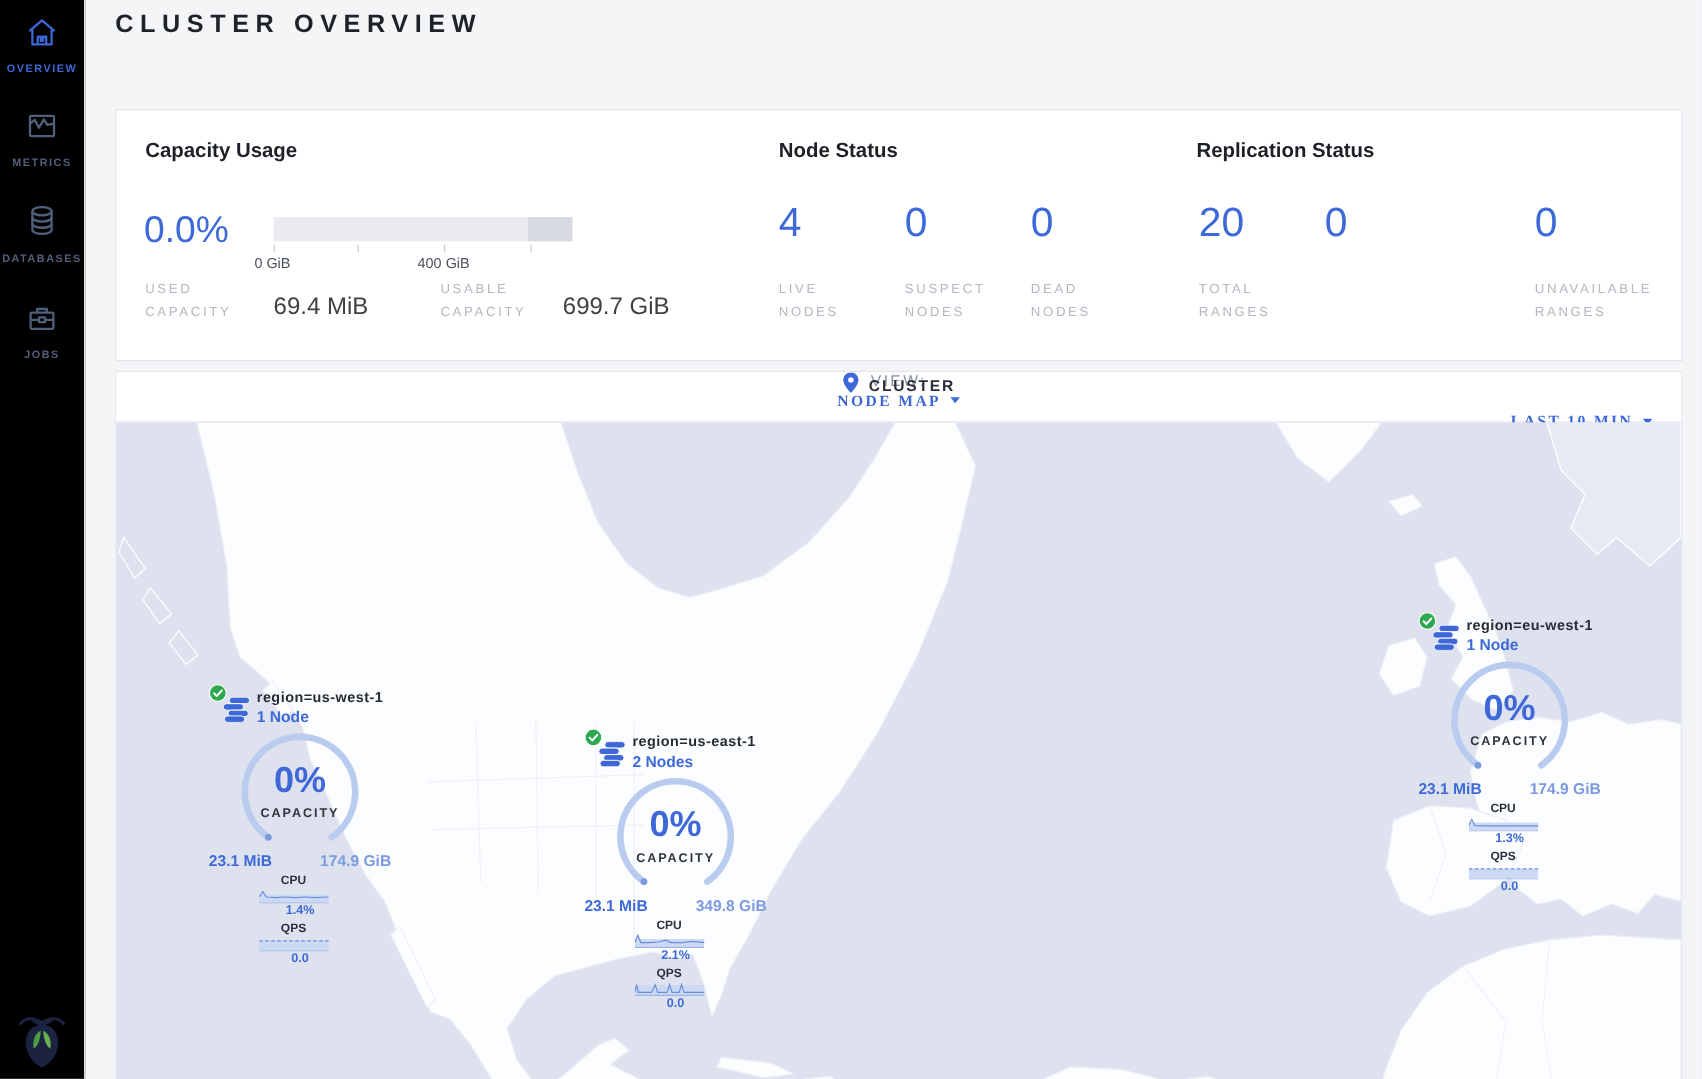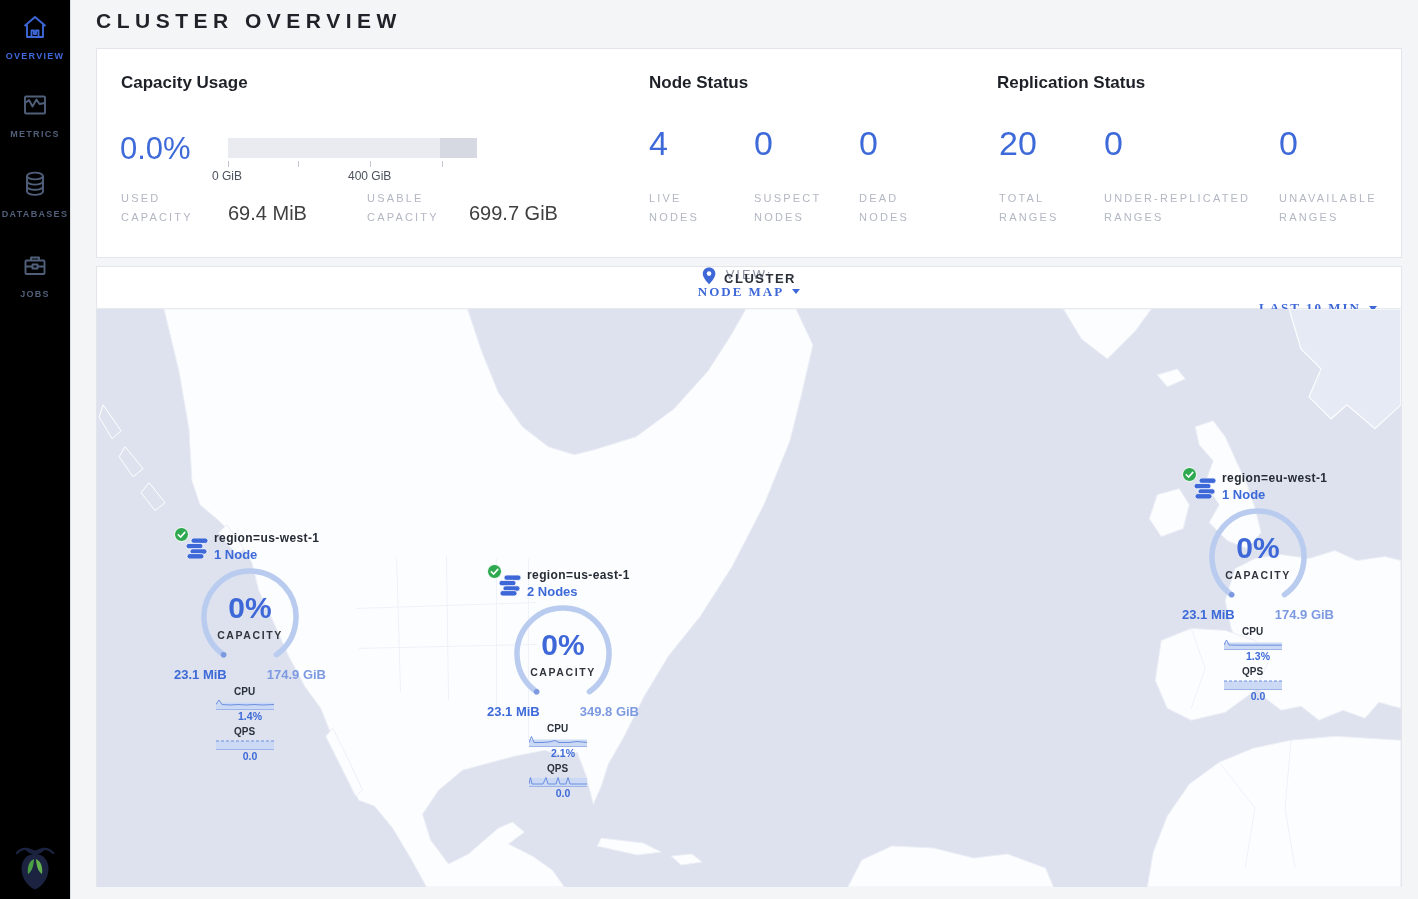--- a/index.html
+++ b/index.html
@@ -15,21 +15,21 @@
   .side-item svg { stroke:#51607a; }
   .side-item.active .lbl { color:#3e68d8; }
   .side-item.active svg { stroke:#3e68d8; }
   .side-logo { position:absolute; left:13px; top:843px; width:44px; height:48px; cursor:pointer; }
 
   
   .content { position:absolute; left:71px; top:0; width:1347px; height:899px; }
   .page-title { position:absolute; left:25px; top:9px; font-size:21px; font-weight:700;
     letter-spacing:5.5px; color:#1f2228; }
 
-  .card { position:absolute; background:#ffffff; border:1px solid #e3e5eb; }
+  .card { position:absolute; background:#ffffff; border:1px solid #e3e5eb;margin-top:43px; }
   .stats-card { left:25px; top:48px; width:1306px; height:210px; }
   .map-card   { left:25px; top:266px; width:1306px; height:621px; }
 
   .sec-title { position:absolute; font-size:17px; font-weight:600; color:#1d2127; }
   .big-val { position:absolute; font-size:34px; font-weight:400; color:#3e6ad9; }
   .stat-label { position:absolute; font-size:11px; font-weight:500; letter-spacing:2.2px;
     color:#b3b7c2; line-height:1.7; }
   .blue-val { position:absolute; font-size:20px; font-weight:500; color:#404040; }
 
   
@@ -171,21 +171,20 @@
     <div class="stat-label" style="left:552px; top:140px; width:80px;">LIVE NODES</div>
     <div class="big-val" style="left:657px; top:75px;">0</div>
     <div class="stat-label" style="left:657px; top:140px; width:88px;">SUSPECT NODES</div>
     <div class="big-val" style="left:762px; top:75px;">0</div>
     <div class="stat-label" style="left:762px; top:140px; width:70px;">DEAD NODES</div>
 
     <div class="sec-title" style="left:900px; top:24px;">Replication Status</div>
     <div class="big-val" style="left:902px; top:75px;">20</div>
     <div class="stat-label" style="left:902px; top:140px; width:80px;">TOTAL RANGES</div>
     <div class="big-val" style="left:1007px; top:75px;">0</div>
-    <div class="stat-label" style="left:1007px; top:140px; width:160px;">UNDER-REPLICATED RANGES</div>
     <div class="big-val" style="left:1182px; top:75px;">0</div>
     <div class="stat-label" style="left:1182px; top:140px; width:120px;">UNAVAILABLE RANGES</div>
   </div>
 
   <div class="card map-card">
 
     <div class="toolbar">
       <span class="tb-text tb-gray" style="font-weight:500;">VIEW:</span>
       <span style="width:14px;"></span>
       <span>

